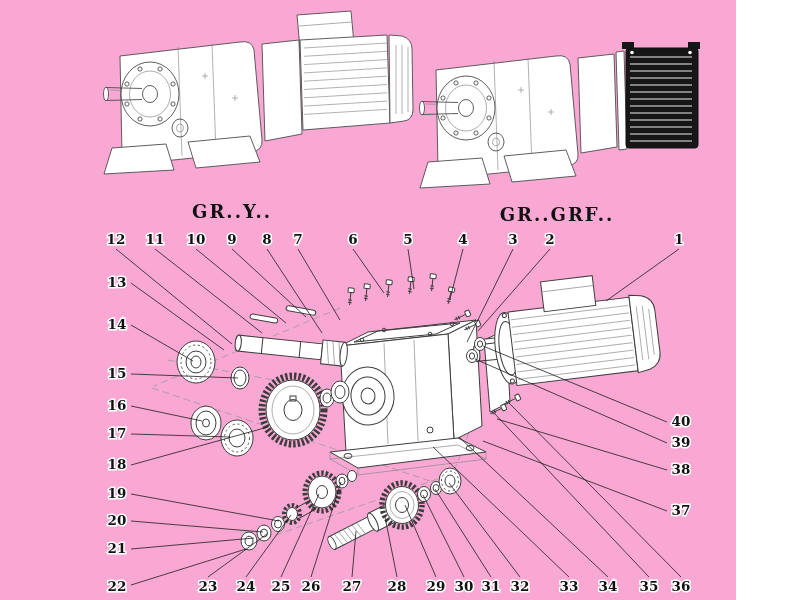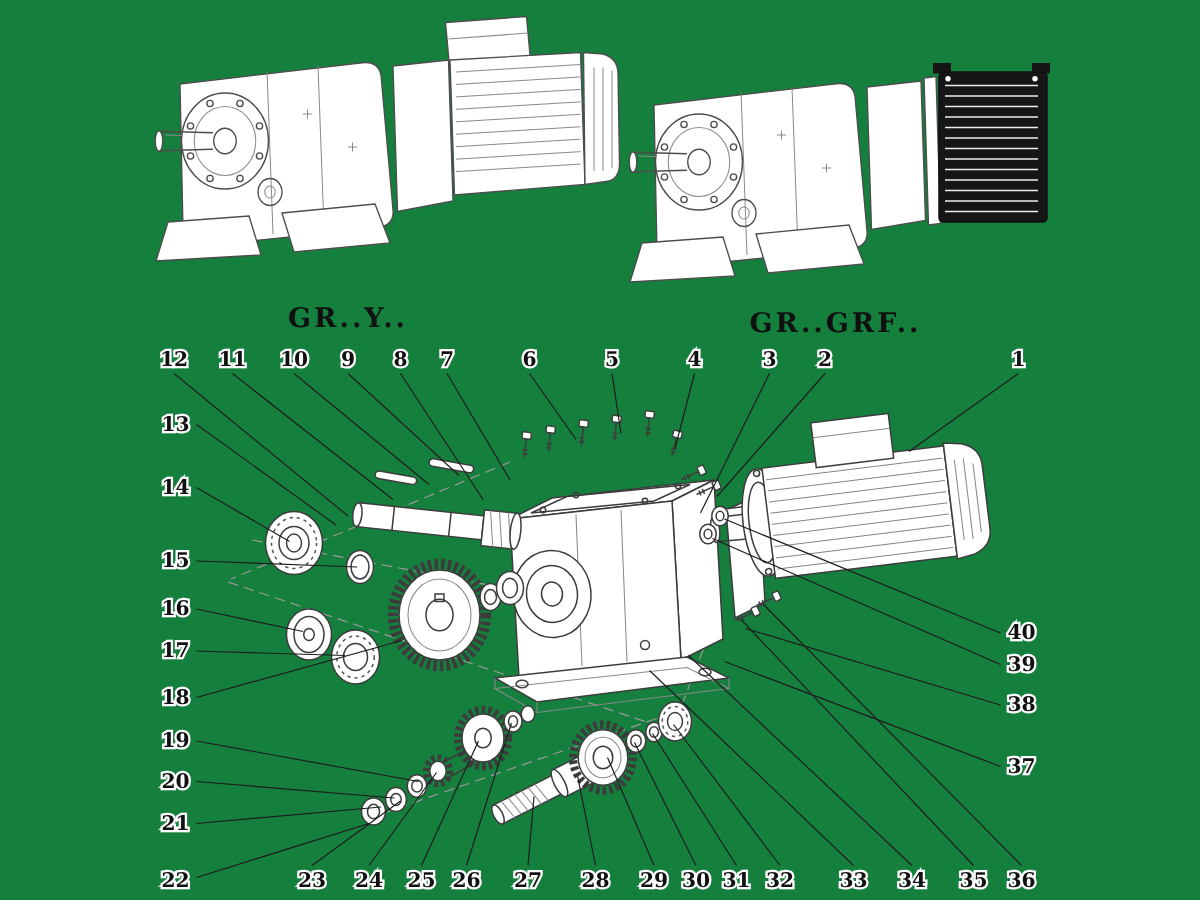--- a/index.html
+++ b/index.html
@@ -1,16 +1,16 @@
 <!DOCTYPE html>
 <html><head>
 <meta charset="utf-8">
 <style>
   html,body{margin:0;padding:0;background:#fff;}
-  .page{width:800px;height:600px;background:#15803d;position:relative;overflow:hidden;}
+  .page{width:736px;height:600px;background:#f9a8d4;position:relative;overflow:hidden;}
   svg{display:block;}
   svg text{font-family:"DejaVu Serif", serif;}
   .num{font-size:13.5px;font-weight:bold;fill:#111;paint-order:stroke;stroke:#fff;stroke-width:3px;}
   .title{font-size:18px;font-weight:bold;fill:#111;letter-spacing:2px;}
   .ln{fill:none;stroke:#3c3c3c;stroke-width:1;}
   .lnf{fill:#fff;stroke:#3c3c3c;stroke-width:1;}
   .thin{fill:none;stroke:#8a8a8a;stroke-width:.7;}
   .teeth{fill:none;stroke:#3c3c3c;stroke-dasharray:2.4 2;}
   .balls{fill:none;stroke:#555;stroke-width:1;stroke-dasharray:2.2 2.6;}
   .dash{fill:none;stroke:#999;stroke-width:.8;stroke-dasharray:7 4;}

